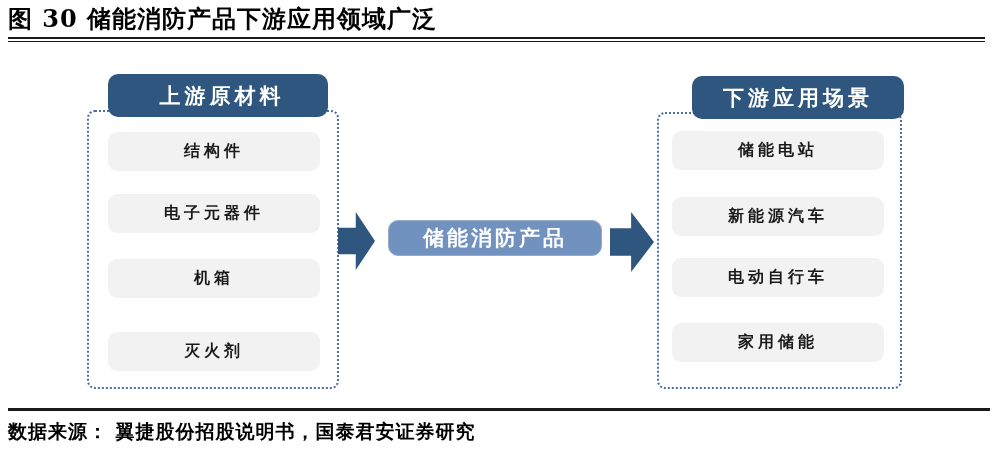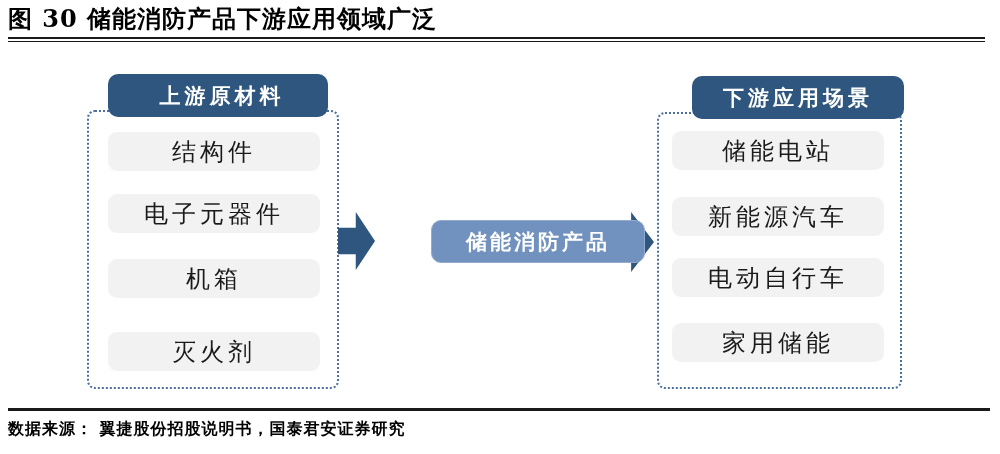--- a/index.html
+++ b/index.html
@@ -59,55 +59,54 @@
   }
   .header-left  { left: 108px; top: 74px; padding-left: 8px; }
   .header-right { left: 692px; top: 76px; }
   .item-box {
     position: absolute;
     width: 212px;
     height: 39px;
     background: #f2f2f2;
     border-radius: 9px;
     color: #1a1a1a;
-    font-size: 24px;
-    font-weight: normal;
+    font-size: 16px;
+    font-weight: bold;
     display: flex;
     align-items: center;
     justify-content: center;
     letter-spacing: 4px;
     z-index: 2;
   }
   .li0 { left: 108px; top: 132px; }
   .li1 { left: 108px; top: 194px; }
   .li2 { left: 108px; top: 259px; }
   .li3 { left: 108px; top: 332px; }
   .ri0 { left: 672px; top: 131px; }
   .ri1 { left: 672px; top: 197px; }
   .ri2 { left: 672px; top: 258px; }
   .ri3 { left: 672px; top: 323px; }
   .center-node {
     position: absolute;
     left: 388px;
     top: 220px;
     width: 214px;
-    height: 43px;
+    height: 36px;
     background: #7191be;
     border: 1px solid #93abcf;
     border-radius: 10px;
     box-sizing: border-box;
     color: #ffffff;
     font-size: 21px;
     font-weight: bold;
     display: flex;
     align-items: center;
     justify-content: center;
     letter-spacing: 3px;
     z-index: 2;
-    margin-left: 43px;
   }
   .block-arrow {
     position: absolute;
     background: #2e567e;
     clip-path: polygon(0% 27%, 48% 27%, 48% 0%, 100% 50%, 48% 100%, 48% 73%, 0% 73%);
     z-index: 1;
   }
   .arrow-left  { left: 338px; top: 212px; width: 37px; height: 58px; }
   .arrow-right { left: 610px; top: 212px; width: 44px; height: 60px; }
   .bottom-rule {
@@ -115,21 +114,21 @@
     left: 8px;
     top: 408px;
     width: 982px;
     height: 0;
     border-top: 3px solid #1a1a1a;
   }
   .source-note {
     position: absolute;
     left: 8px;
     top: 419px;
-    font-size: 16px;
+    font-size: 19px;
     font-weight: bold;
     color: #000000;
     letter-spacing: 1px;
     white-space: nowrap;
   }
 </style>
 </head>
 <body>
 
 <div class="canvas">

